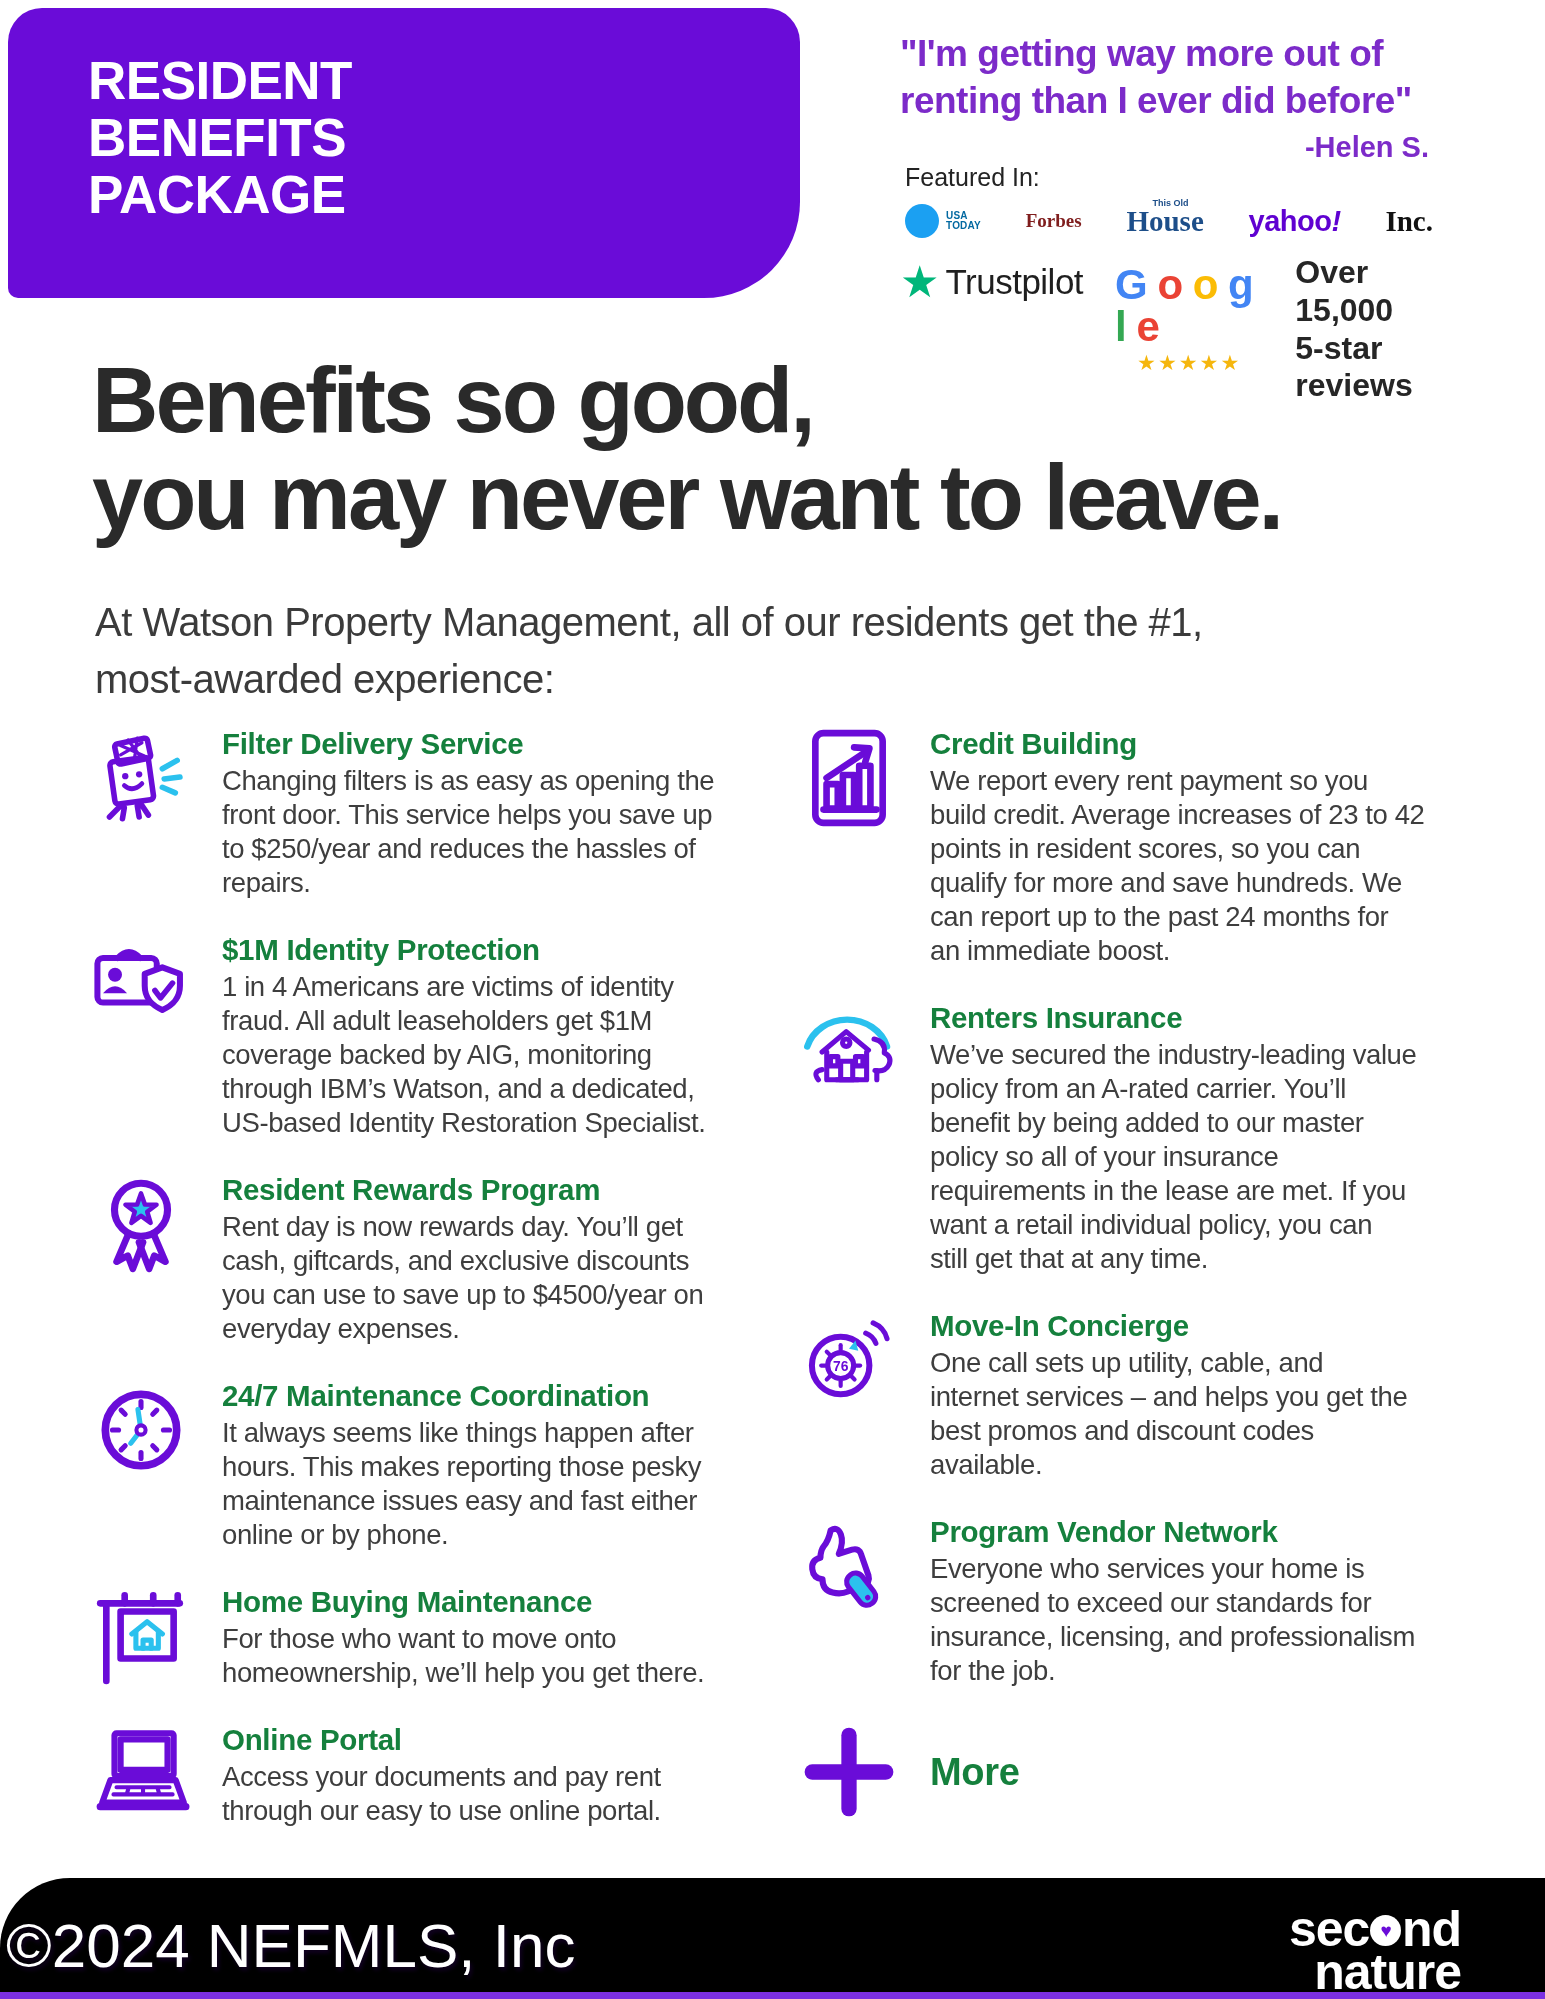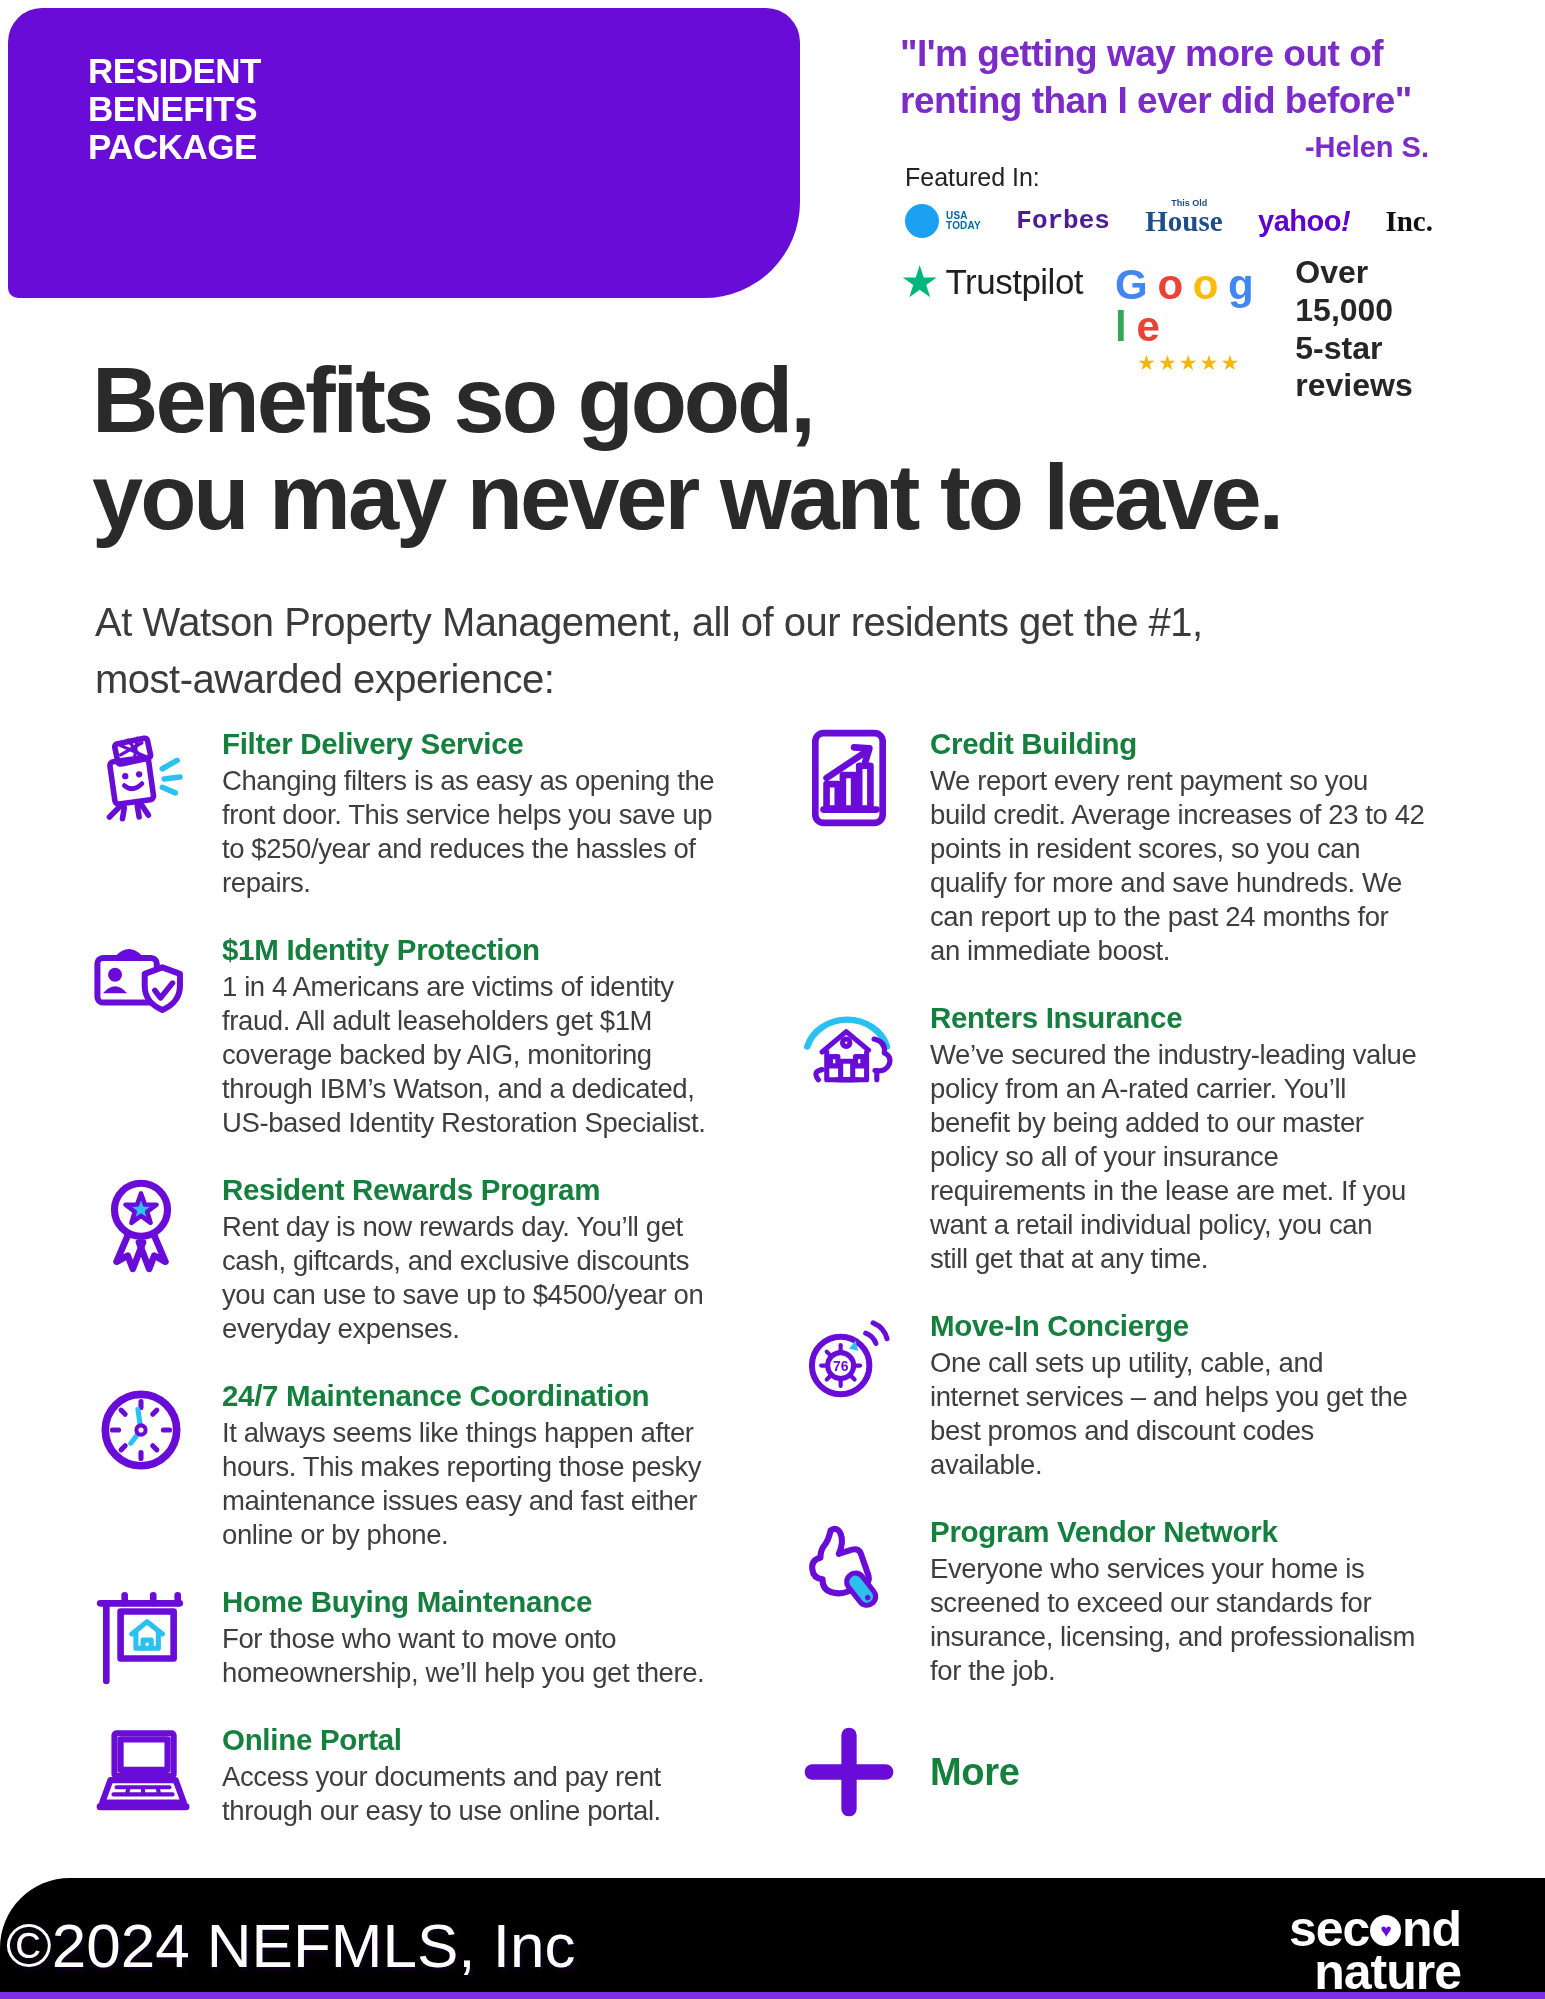--- a/index.html
+++ b/index.html
@@ -2,34 +2,34 @@
 <html><head>
 <meta charset="utf-8">
 <style>
   html,body{margin:0;padding:0;background:#e8e8e8;}
   .page{position:relative;width:1545px;height:1999px;background:#ffffff;overflow:hidden;
         font-family:"Liberation Sans",sans-serif;}
 
   
   .badge{position:absolute;left:8px;top:8px;width:792px;height:290px;background:#6A0CD8;
          border-radius:34px 34px 96px 10px;box-sizing:border-box;padding:44px 0 0 80px;}
-  .badge-line{color:#fff;font-weight:bold;font-size:35px;line-height:1.08;letter-spacing:-0.5px;}
+  .badge-line{color:#fff;font-weight:bold;font-size:53px;line-height:1.08;letter-spacing:-0.5px;}
 
   
   .quote{position:absolute;left:900px;top:30px;width:535px;}
   .quote-line{color:#7C2BC9;font-weight:bold;font-size:37px;line-height:1.28;letter-spacing:-0.5px;}
   .quote-attr{color:#7C2BC9;font-weight:bold;font-size:29px;text-align:right;margin-top:6px;padding-right:6px;}
 
   
   .featured-label{position:absolute;left:905px;top:163px;font-size:25px;color:#232323;}
   .logo-row1{position:absolute;left:905px;top:196px;width:528px;display:flex;align-items:center;justify-content:space-between;height:50px;}
   .usat{display:flex;align-items:center;gap:7px;}
   .usat-circle{width:34px;height:34px;border-radius:50%;background:#1BA0F2;}
   .usat-text{font-size:10px;font-weight:bold;color:#0369a1;line-height:1.02;letter-spacing:0.2px;}
-  .forbes{font-family:Liberation Mono, monospace;font-weight:bold;font-size:26px;color:#4c1d95;}
+  .forbes{font-family:Liberation Serif, serif;font-weight:bold;font-size:19px;color:#7f1d1d;}
   .toh{position:relative;color:#1D4E89;font-family:"Liberation Serif",serif;font-weight:bold;font-size:29px;line-height:1;}
   .toh-top{position:absolute;top:-8px;left:26px;font-family:"Liberation Sans",sans-serif;font-size:9px;font-weight:bold;letter-spacing:0;}
   .yahoo{font-size:29px;font-weight:bold;color:#5F01D1;letter-spacing:-0.5px;}
   .yahoo em{font-style:italic;}
   .inc{font-family:"Liberation Serif",serif;font-weight:bold;font-size:29px;color:#111;}
 
   .logo-row2{position:absolute;left:900px;top:252px;width:560px;display:flex;align-items:flex-start;gap:32px;}
   .trustpilot{display:flex;align-items:center;gap:6px;margin-top:8px;}
   .tp-star{color:#00B67A;font-size:44px;line-height:1;}
   .tp-label{font-size:35px;color:#1f1f1f;letter-spacing:-0.5px;}

